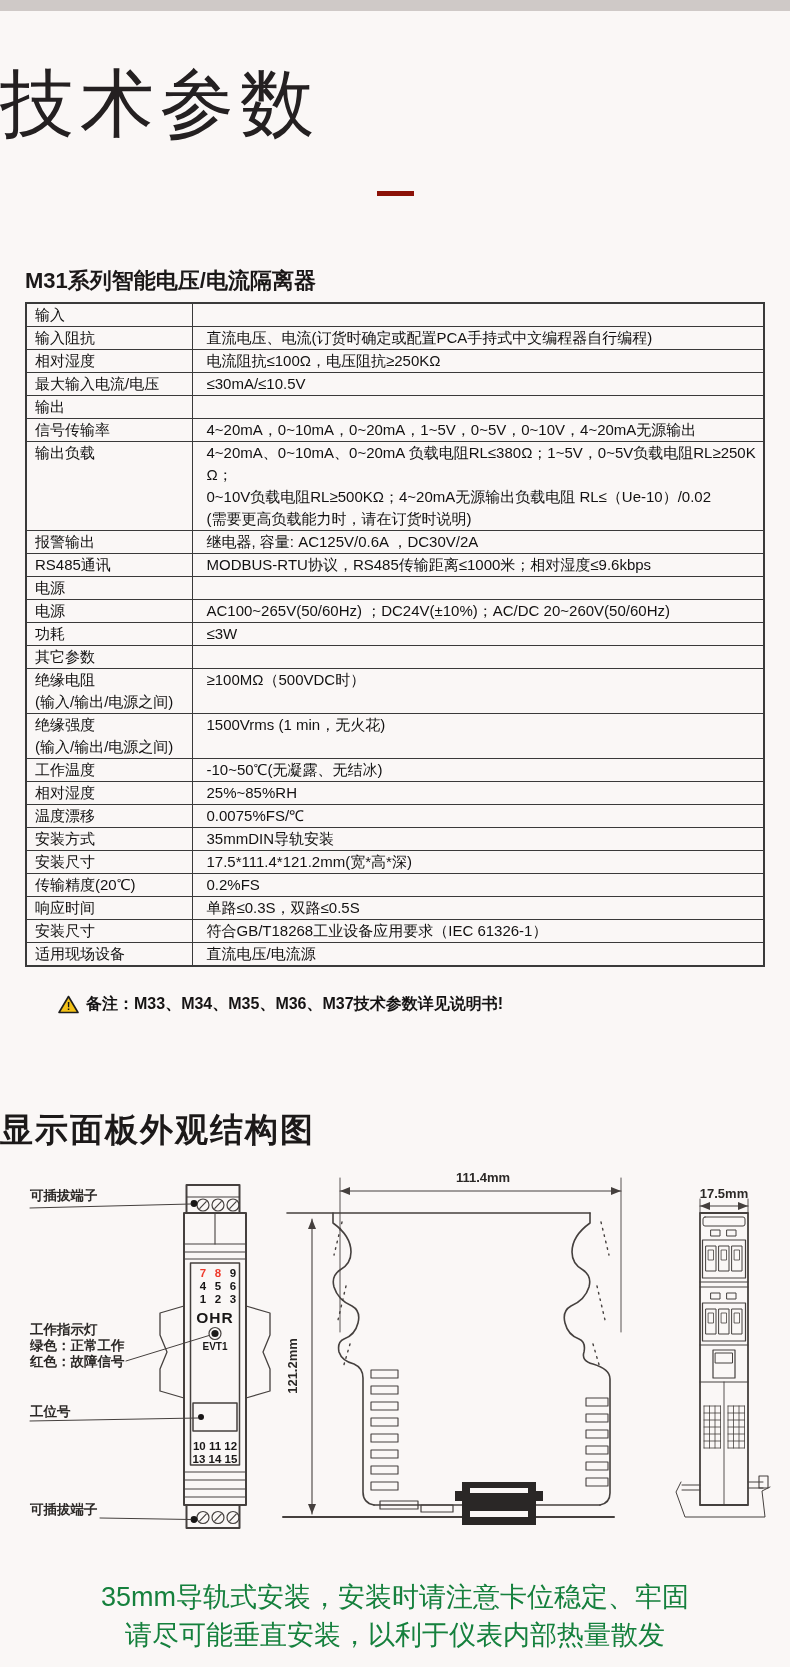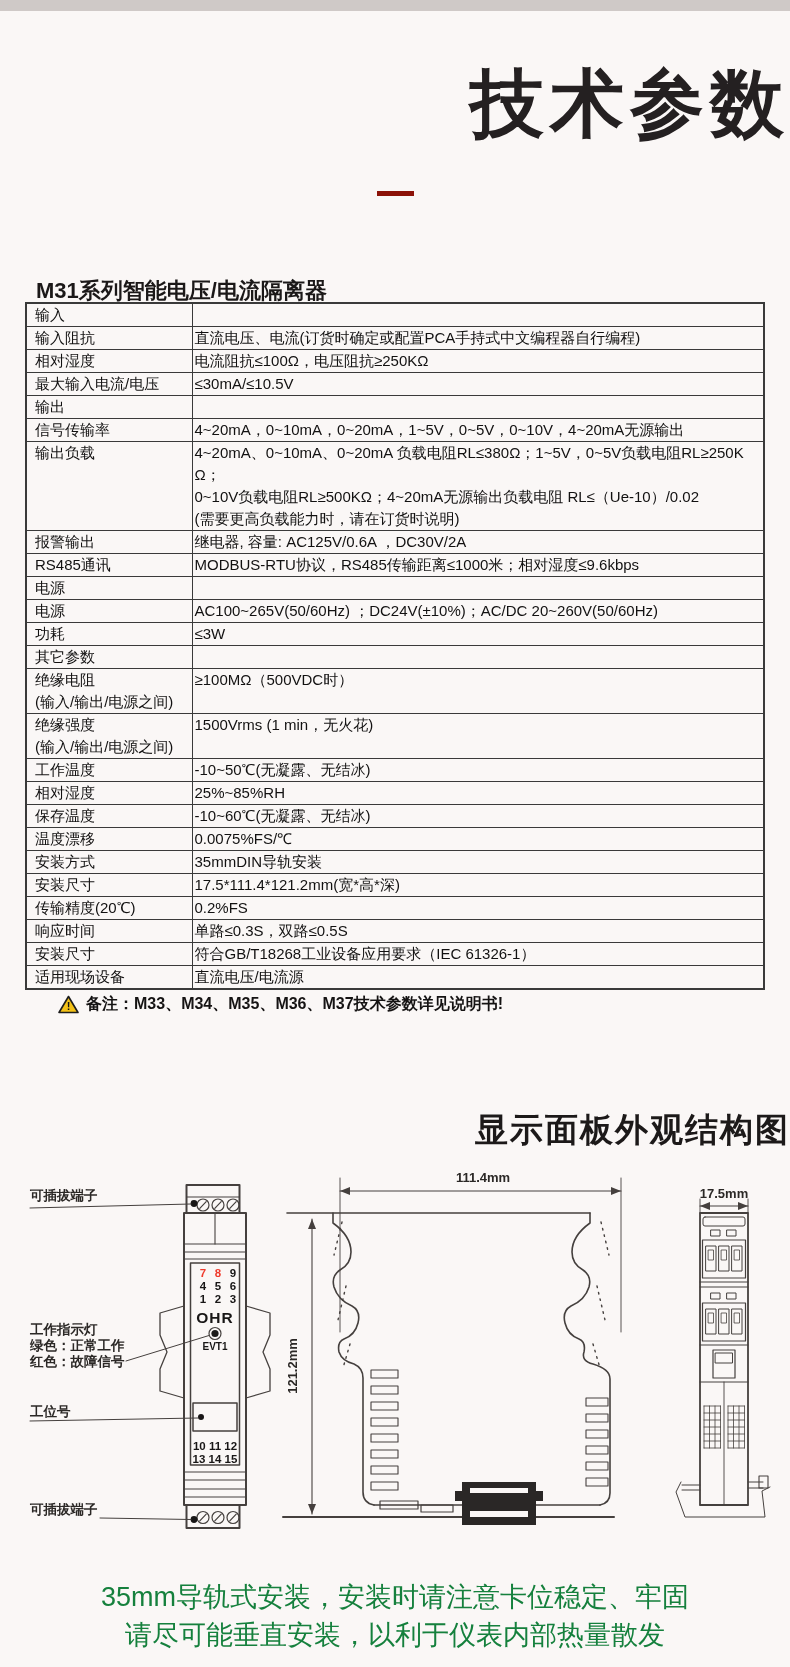--- a/index.html
+++ b/index.html
@@ -1,27 +1,27 @@
 <!DOCTYPE html>
 <html><head>
 <meta charset="utf-8">
 <style>
   html,body{margin:0;padding:0;}
   body{font-family:"Liberation Sans",sans-serif;background:#e9e4e2;}
   .page{position:relative;width:790px;height:1667px;margin:0 auto;background:#faf7f6;overflow:hidden;color:#242021;}
   .top-bar{position:absolute;top:0;left:0;width:790px;height:11px;background:#cfc9c7;}
-  .main-title{position:absolute;top:64px;left:0;width:790px;text-align:right;font-size:74px;line-height:80px;font-weight:700;letter-spacing:6px;color:#242021;}
+  .main-title{position:absolute;top:64px;left:0;width:790px;text-align:left;font-size:74px;line-height:80px;font-weight:400;letter-spacing:6px;color:#242021;}
   .title-dash{position:absolute;top:191px;left:377px;width:37px;height:5px;background:#8c1208;}
-  .section-heading{position:absolute;top:276px;left:25px;font-size:22px;font-weight:700;color:#1b1818;margin-left:11px;}
+  .section-heading{position:absolute;top:266px;left:25px;font-size:22px;font-weight:700;color:#1b1818;}
   .table-wrap{position:absolute;top:302px;left:25px;width:740px;}
   table.spec{border-collapse:collapse;width:740px;table-layout:fixed;border:2px solid #3a3a3a;}
   table.spec td{border:1.5px solid #3a3a3a;font-size:15px;line-height:22px;padding:0 6px 0 8px;vertical-align:top;color:#121111;font-weight:500;white-space:normal;word-break:break-all;margin-left:24px;}
-  table.spec td.value-cell{padding-left:2px;}
+  table.spec td.value-cell{padding-left:14px;}
   .note{position:absolute;top:994px;left:58px;font-size:16px;font-weight:700;color:#151313;display:flex;align-items:center;gap:7px;}
-  .diagram-heading{position:absolute;top:1110px;left:0;width:790px;text-align:right;font-size:33px;line-height:40px;font-weight:900;letter-spacing:2px;color:#1c1919;}
+  .diagram-heading{position:absolute;top:1110px;left:0;width:790px;text-align:left;font-size:33px;line-height:40px;font-weight:900;letter-spacing:2px;color:#1c1919;}
   .diagram{position:absolute;top:1160px;left:0;}
   .footer-caption{position:absolute;top:1578px;left:0;width:790px;text-align:center;font-size:27px;line-height:38px;color:#15803d;font-weight:400;}
   svg text{font-family:"Liberation Sans",sans-serif;}
   .dlabel{font-size:13.5px;font-weight:700;fill:#2b2826;}
   .dim{font-size:13px;font-weight:700;fill:#2b2826;}
   .digit{font-size:11.5px;font-weight:700;fill:#181616;}
   .digit.red{fill:#ef3b2d;}
   .brand{font-size:15.5px;font-weight:900;letter-spacing:1px;fill:#181616;}
   .model{font-size:10px;font-weight:700;fill:#181616;}
   .numrow{font-size:11.5px;font-weight:700;fill:#181616;}
@@ -104,24 +104,20 @@
             <td class="param-cell">绝缘强度<br>(输入/输出/电源之间)</td>
             <td class="value-cell">1500Vrms (1 min，无火花)</td>
           </tr>
           <tr>
             <td class="param-cell">工作温度</td>
             <td class="value-cell">-10~50℃(无凝露、无结冰)</td>
           </tr>
           <tr>
             <td class="param-cell">相对湿度</td>
             <td class="value-cell">25%~85%RH</td>
-          </tr>
-          <tr>
-            <td class="param-cell">保存温度</td>
-            <td class="value-cell">-10~60℃(无凝露、无结冰)</td>
           </tr>
           <tr>
             <td class="param-cell">温度漂移</td>
             <td class="value-cell">0.0075%FS/℃</td>
           </tr>
           <tr>
             <td class="param-cell">安装方式</td>
             <td class="value-cell">35mmDIN导轨安装</td>
           </tr>
           <tr>

